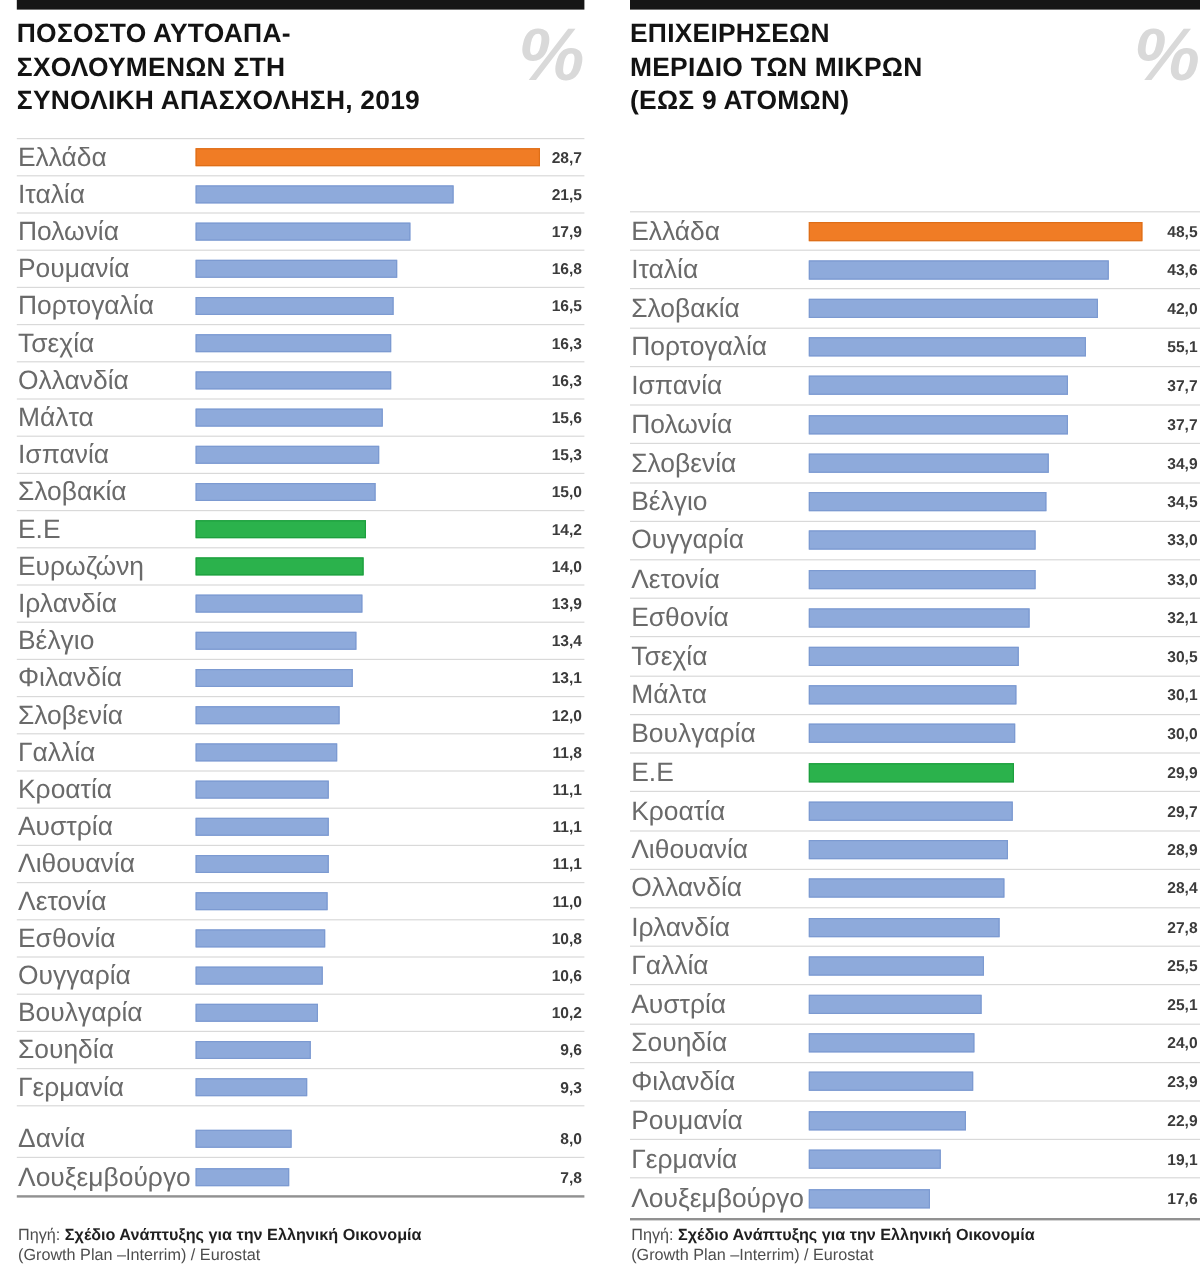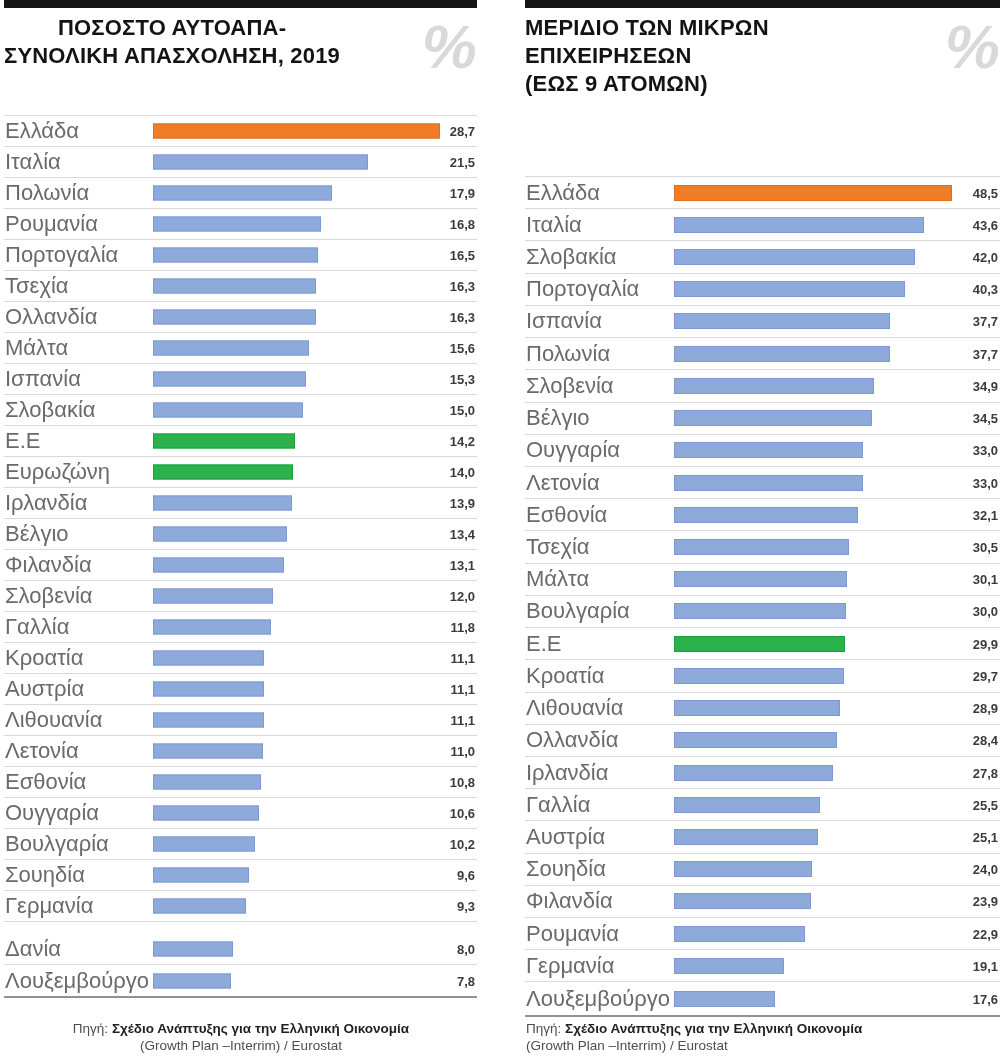--- a/index.html
+++ b/index.html
@@ -1,19 +1,19 @@
 <!DOCTYPE html>
 <html style="--bar-blue: #8EAADB; --bar-blue-border: #7C9AD1; --bar-orange: #F07C25; --bar-orange-border: #DE6E18; --bar-green: #2BB24C; --bar-green-border: #1D9F3E; --topbar: #161616; --pct: #D9D9D9; --labelcol: #6A6A6A; --valuecol: #3B3B3B; --divider: #D9D9D9; --bottomline: #919191;"><head>
 <meta charset="utf-8">
 <style>
   html,body{margin:0;padding:0;background:#ffffff;}
   .page{position:relative;width:1000px;height:1058px;background:#fff;overflow:hidden;
         font-family:"Liberation Sans", sans-serif;}
   .col{position:absolute;top:0;height:1058px;}
-  .col.left{left:4px;width:473px;text-align:center;}
+  .col.left{left:14px;width:473px;}
   .col.right{left:525px;width:475px;}
   .topbar{position:absolute;top:0;left:0;right:0;height:8px;background:var(--topbar,#161616);}
   .title{position:absolute;top:14px;left:0;margin:0;font-size:22px;line-height:28px;
          font-weight:700;color:#131313;letter-spacing:.2px;}
   .pct{position:absolute;top:16px;right:0;font-size:62px;line-height:1;font-weight:700;
        font-style:italic;color:var(--pct,#d9d9d9);}
   .rows{position:absolute;left:0;right:0;border-top:1px solid var(--divider,#d9d9d9);
         border-bottom:2px solid var(--bottomline,#919191);}
   .left .rows{top:115px;}
   .right .rows{top:176px;}
@@ -33,20 +33,21 @@
 </style>
 </head>
 <body>
 
 <div class="page">
 
   <section class="col left">
     <div class="topbar"></div>
     <h2 class="title">
         <div>ΠΟΣΟΣΤΟ ΑΥΤΟΑΠΑ-</div>
+        <div>ΣΧΟΛΟΥΜΕΝΩΝ ΣΤΗ</div>
         <div>ΣΥΝΟΛΙΚΗ ΑΠΑΣΧΟΛΗΣΗ, 2019</div>
       </h2>
     <div class="pct">%</div>
     <div class="rows">
         <div class="row" style="height: 31px;">
           <span class="label">Ελλάδα</span>
           <div class="bar orange" style="width: 287px; height: 15px;"></div>
           <span class="value">28,7</span>
         </div>
         <div class="row" style="height: 31px;">
@@ -188,22 +189,22 @@
     <div class="source">
       <span>Πηγή:</span>
       <b>Σχέδιο Ανάπτυξης για την Ελληνική Οικονομία</b><br>
       <span>(Growth Plan –Interrim) / Eurostat</span>
     </div>
   </section>
 
   <section class="col right">
     <div class="topbar"></div>
     <h2 class="title">
+        <div>ΕΠΙΧΕΙΡΗΣΕΩΝ</div>
         <div>ΜΕΡΙΔΙΟ ΤΩΝ ΜΙΚΡΩΝ</div>
-        <div>ΕΠΙΧΕΙΡΗΣΕΩΝ</div>
         <div>(ΕΩΣ 9 ΑΤΟΜΩΝ)</div>
       </h2>
     <div class="pct">%</div>
     <div class="rows">
         <div class="row" style="height: 32.23px;">
           <span class="label">Ελλάδα</span>
           <div class="bar orange" style="width: 278px; height: 16px;"></div>
           <span class="value">48,5</span>
         </div>
         <div class="row" style="height: 32.23px;">
@@ -212,21 +213,21 @@
           <span class="value">43,6</span>
         </div>
         <div class="row" style="height: 32.23px;">
           <span class="label">Σλοβακία</span>
           <div class="bar blue" style="width: 240.7px; height: 16px;"></div>
           <span class="value">42,0</span>
         </div>
         <div class="row" style="height: 32.23px;">
           <span class="label">Πορτογαλία</span>
           <div class="bar blue" style="width: 231px; height: 16px;"></div>
-          <span class="value">40,3</span>
+          <span class="value">55,1</span>
         </div>
         <div class="row" style="height: 32.23px;">
           <span class="label">Ισπανία</span>
           <div class="bar blue" style="width: 216.1px; height: 16px;"></div>
           <span class="value">37,7</span>
         </div>
         <div class="row" style="height: 32.23px;">
           <span class="label">Πολωνία</span>
           <div class="bar blue" style="width: 216.1px; height: 16px;"></div>
           <span class="value">37,7</span>

